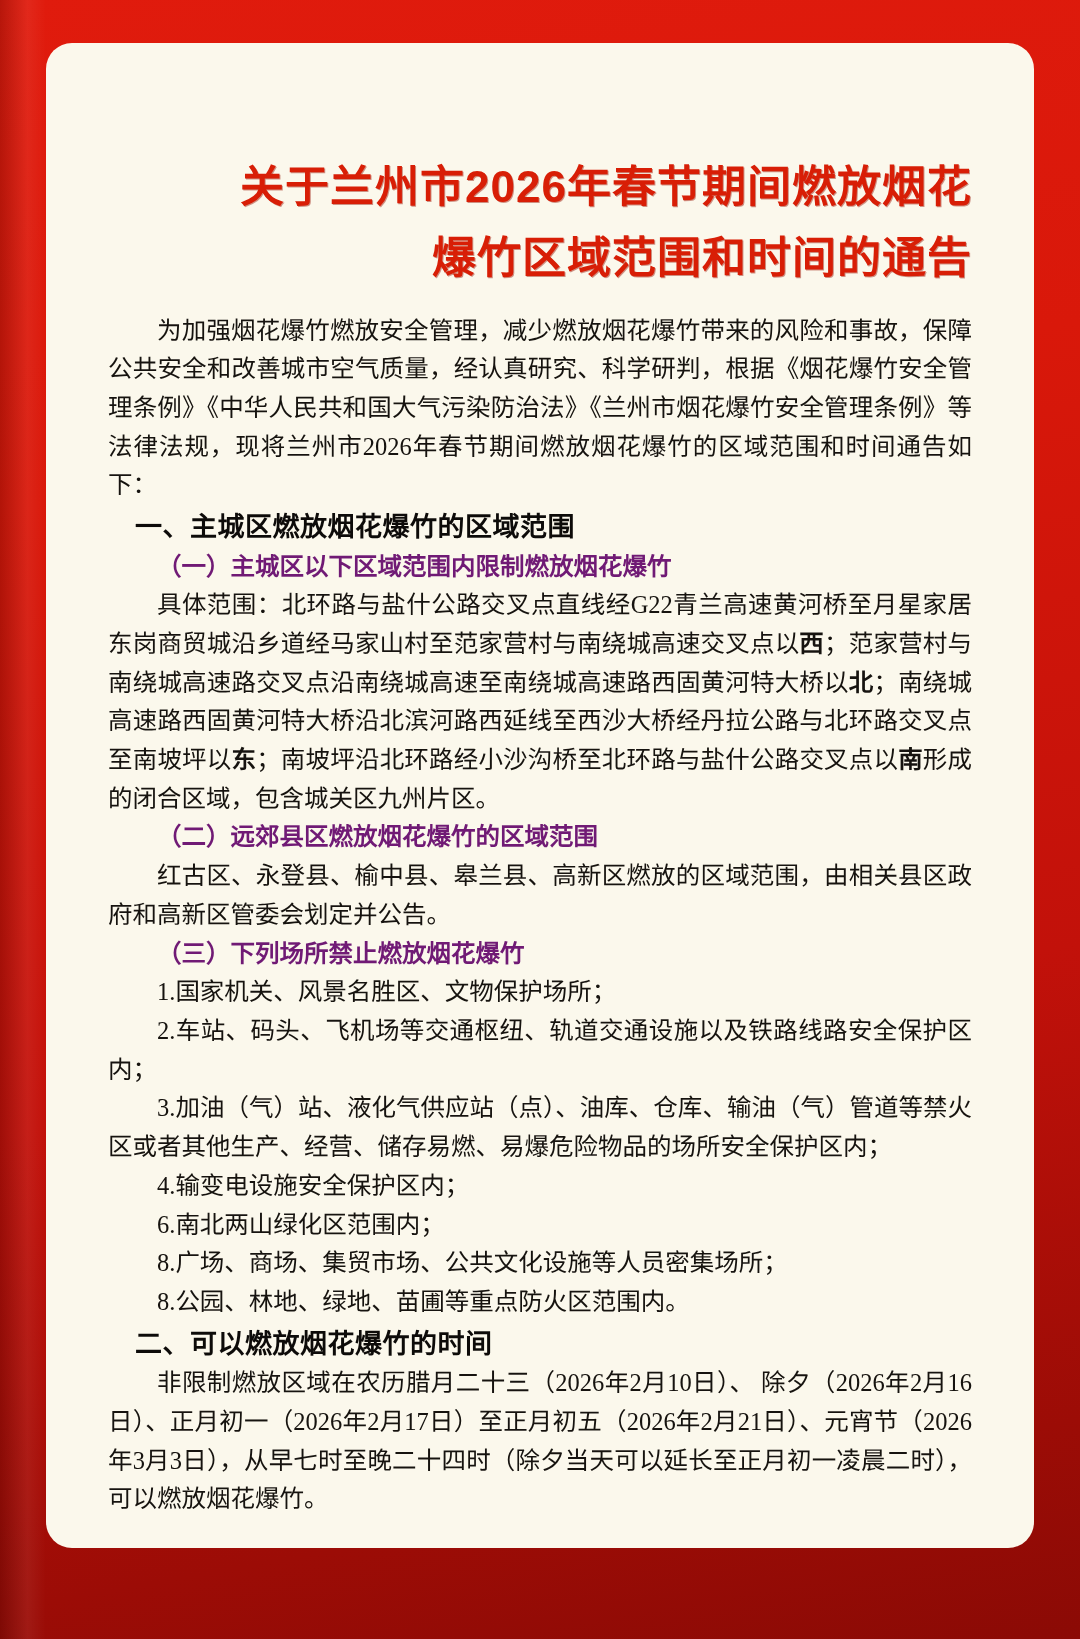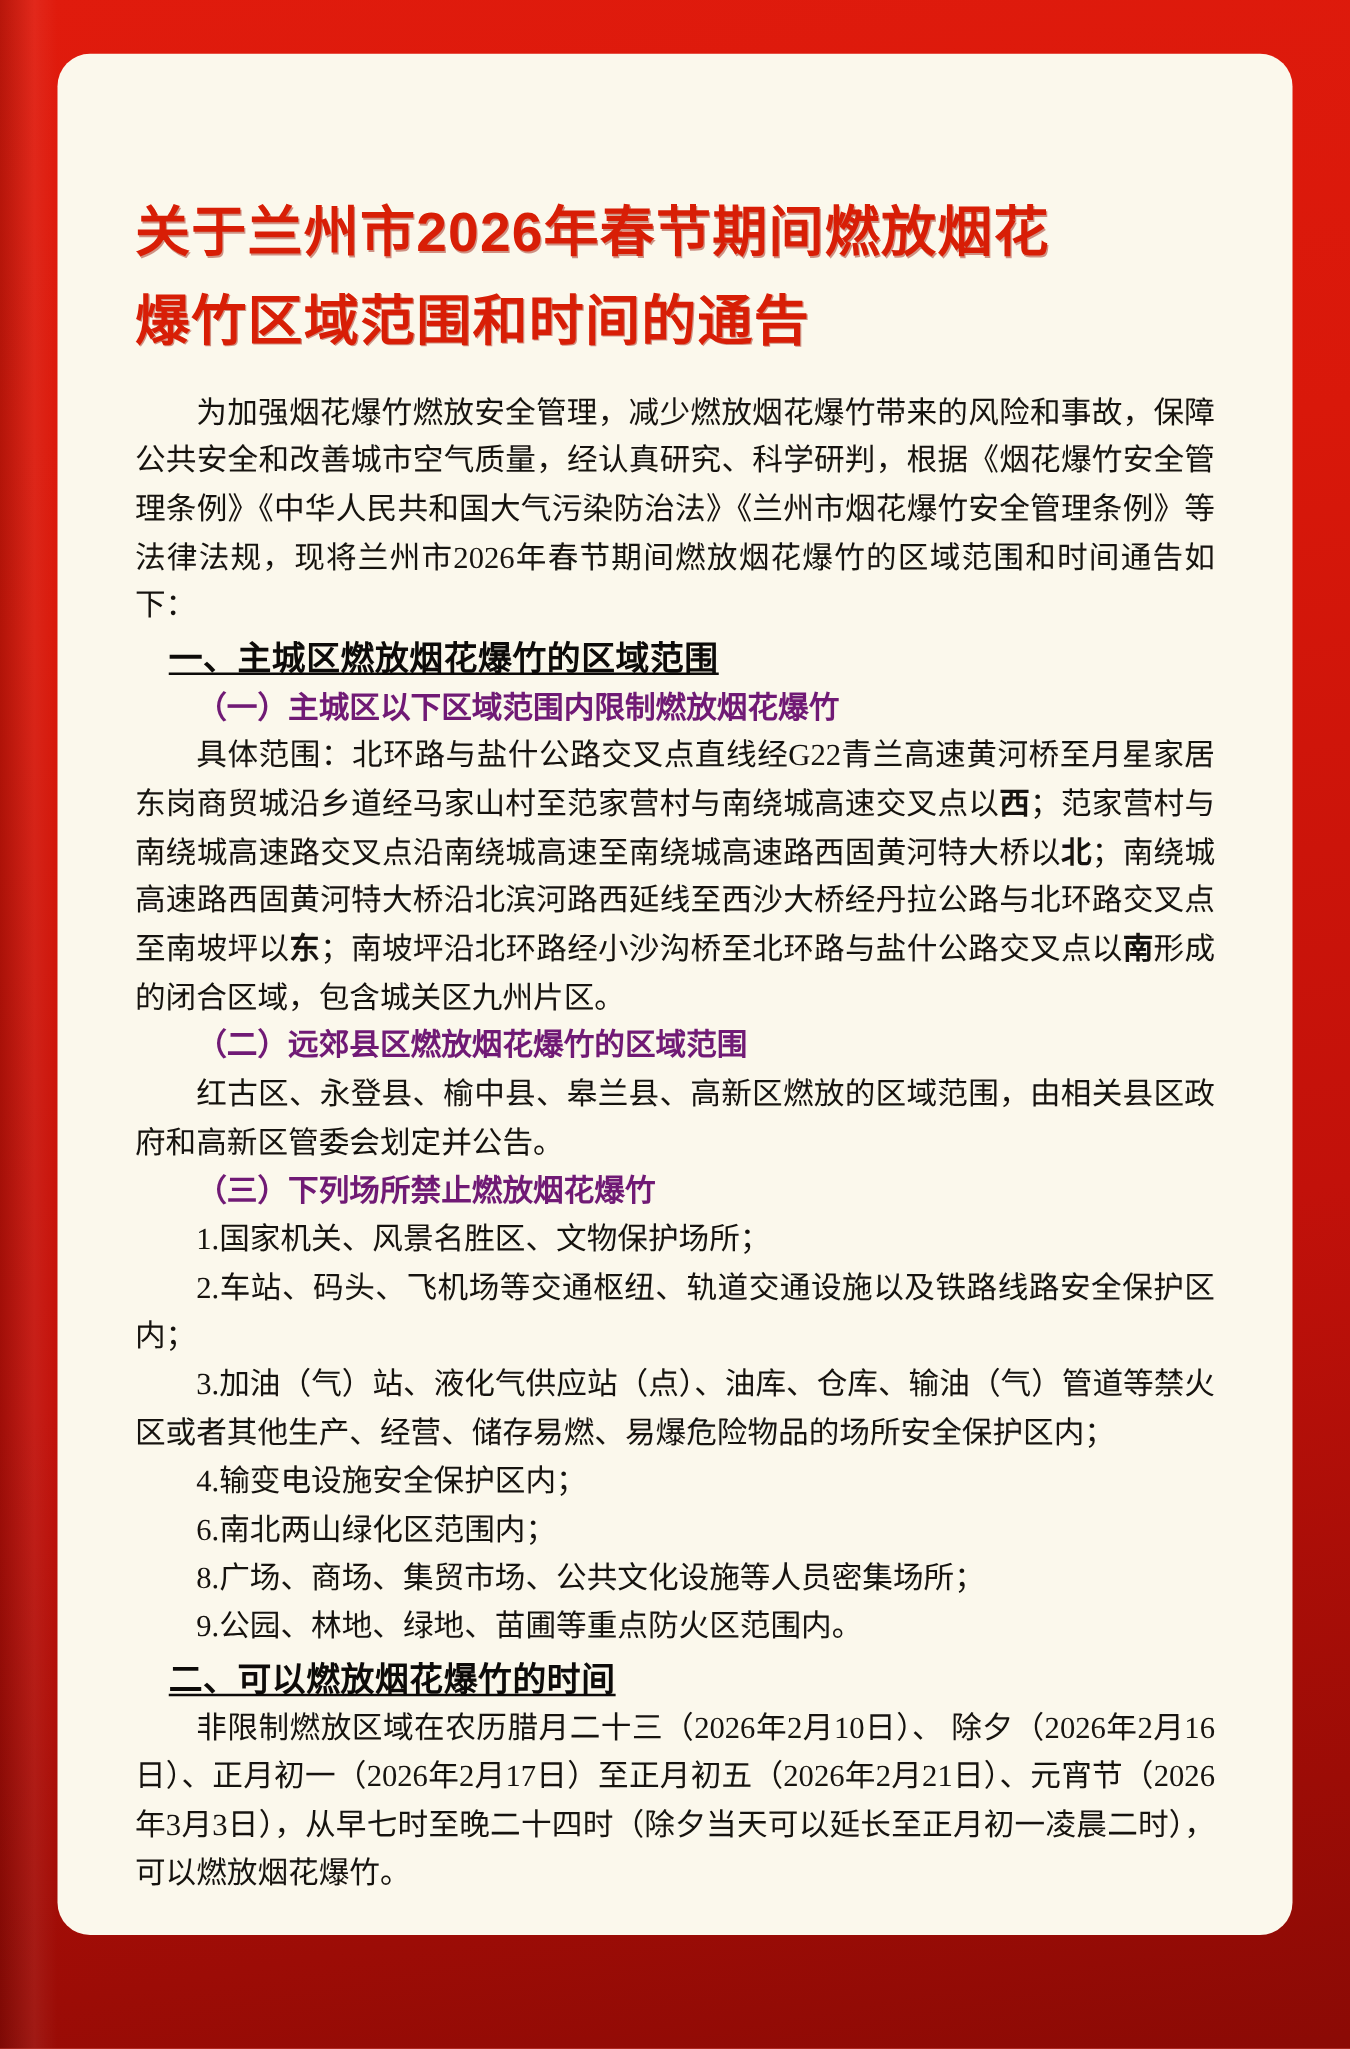--- a/index.html
+++ b/index.html
@@ -43,21 +43,21 @@
     height: 1505px;
     background: #fbf8ec;
     border-radius: 26px 26px 26px 26px;
     padding: 0 62px;
     overflow: hidden;
   }
 
   
   .doc-title {
     margin-top: 108px;
-    text-align: left;
+    text-align: right;
     color: #d81e06;
     font-family: "Liberation Sans", "DejaVu Sans", sans-serif;
     font-weight: bold;
     font-size: 44px;
     letter-spacing: 1px;
     line-height: 1.62;
     text-shadow: 1px 1px 0 rgba(150,20,5,.45);
   }
   .doc-title .tl { display: block; }
 
@@ -79,21 +79,20 @@
   
   h2.sec-h {
     text-indent: 1em;
     font-size: 27px;
     font-weight: bold;
     font-family: "Liberation Sans", "DejaVu Sans", sans-serif;
     letter-spacing: .5px;
     margin: 2px 0 0 0;
     line-height: 1.5;
     color: #0d0b09;
-    text-decoration: underline;
   }
   
   h3.sub-h {
     text-indent: 2em;
     font-size: 24.5px;
     font-weight: bold;
     margin: 0;
     line-height: 1.58;
     color: #701a75;
   }
@@ -128,20 +127,20 @@
       <p class="para">红古区、永登县、榆中县、皋兰县、高新区燃放的区域范围，由相关县区政府和高新区管委会划定并公告。</p>
 
       <h3 class="sub-h">（三）下列场所禁止燃放烟花爆竹</h3>
 
       <p class="listitem">1.国家机关、风景名胜区、文物保护场所；</p>
       <p class="listitem">2.车站、码头、飞机场等交通枢纽、轨道交通设施以及铁路线路安全保护区内；</p>
       <p class="listitem">3.加油（气）站、液化气供应站（点）、油库、仓库、输油（气）管道等禁火区或者其他生产、经营、储存易燃、易爆危险物品的场所安全保护区内；</p>
       <p class="listitem">4.输变电设施安全保护区内；</p>
       <p class="listitem">6.南北两山绿化区范围内；</p>
       <p class="listitem">8.广场、商场、集贸市场、公共文化设施等人员密集场所；</p>
-      <p class="listitem">9.公园、林地、绿地、苗圃等重点防火区范围内。</p>
+      <p class="listitem">8.公园、林地、绿地、苗圃等重点防火区范围内。</p>
 
       <h2 class="sec-h">二、可以燃放烟花爆竹的时间</h2>
       <p class="para">非限制燃放区域在农历腊月二十三（2026年2月10日）、 除夕（2026年2月16日）、正月初一（2026年2月17日）至正月初五（2026年2月21日）、元宵节（2026年3月3日），从早七时至晚二十四时（除夕当天可以延长至正月初一凌晨二时），可以燃放烟花爆竹。</p>
 
     </div>
   </div>
 </div>
 
 </body></html>

